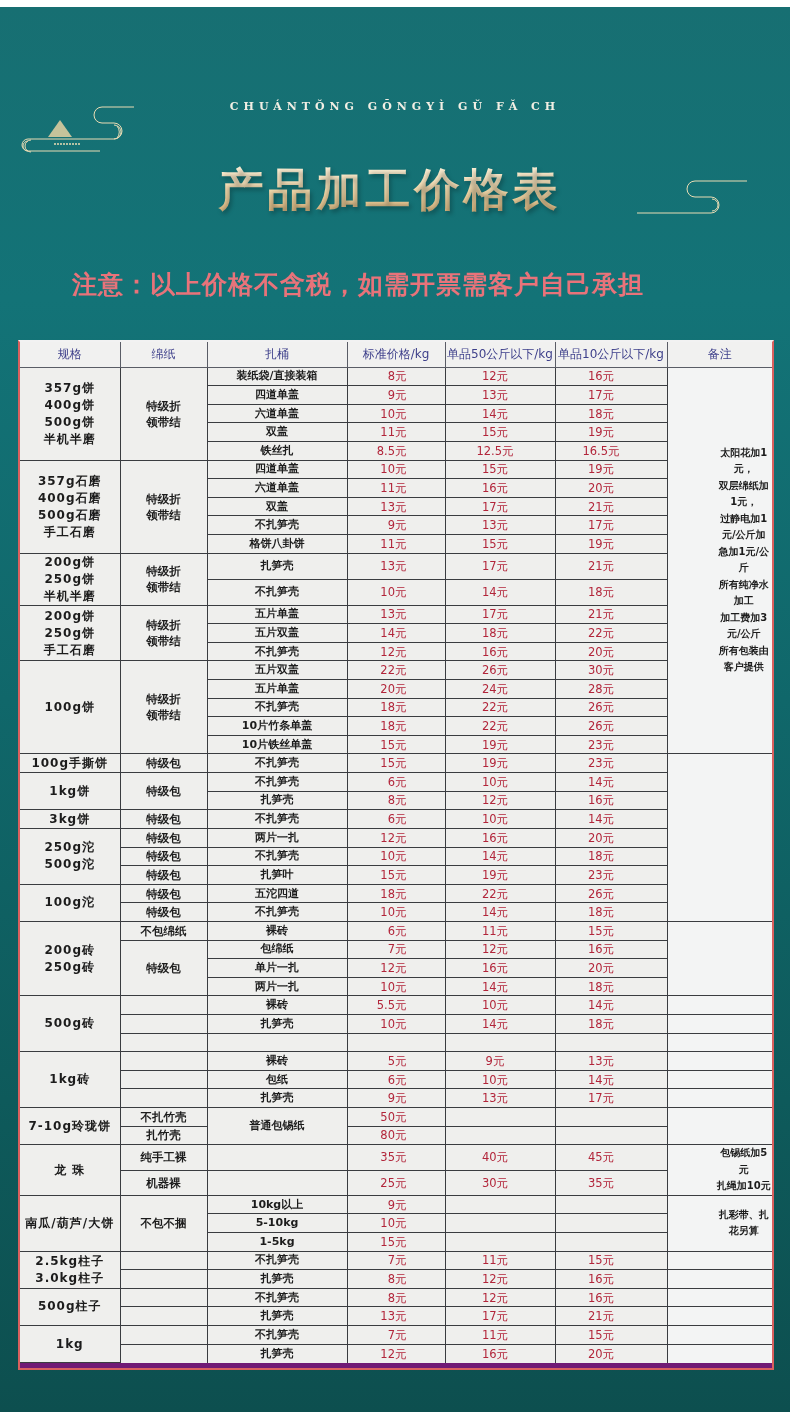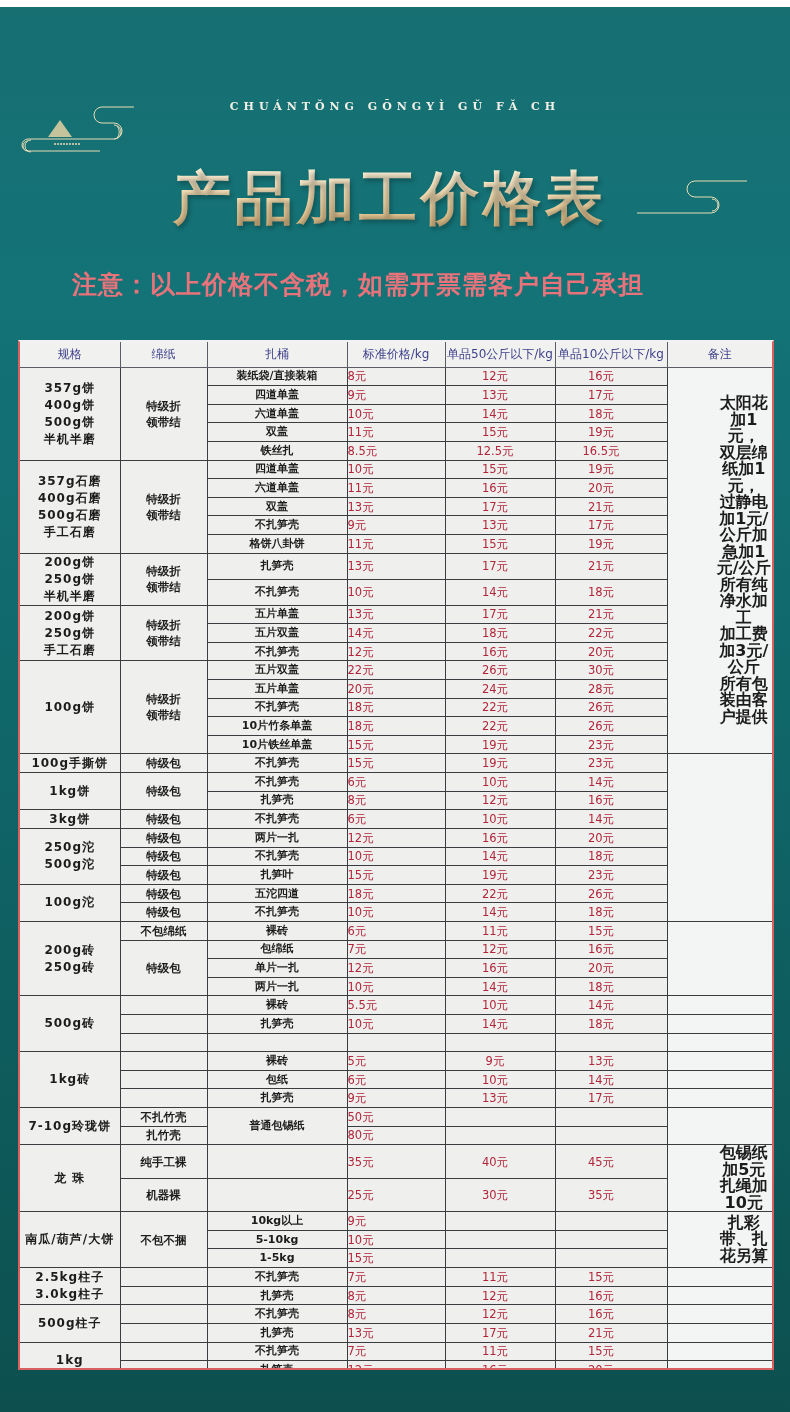--- a/index.html
+++ b/index.html
@@ -11,21 +11,21 @@
   }
   .top-strip { position: absolute; left: 0; top: 0; width: 790px; height: 7px; background: #fff; }
   .subtitle {
     position: absolute; top: 100px; left: 0; width: 790px; text-align: center;
     font-family: "DejaVu Serif", "Liberation Serif", serif;
     font-size: 11px; letter-spacing: 5px; color: #f2efe4; font-weight: bold;
   }
   .title {
     position: absolute; top: 160px; left: 140px; width: 500px; text-align: center;
     font-family: "DejaVu Serif", "Liberation Serif", serif;
-    font-size: 58px; font-weight: bold; letter-spacing: 4px;
+    font-size: 45px; font-weight: bold; letter-spacing: 4px;
     color: #f3dcb0;
     background: linear-gradient(180deg, #fff7e4 0%, #f2d8a8 55%, #c9a36a 100%);
     -webkit-background-clip: text; background-clip: text; -webkit-text-fill-color: transparent;
     text-shadow: 2px 3px 4px rgba(0,0,0,0.25);
   }
   .notice {
     position: absolute; top: 268px; left: 0; width: 716px; text-align: center;
     font-size: 25px; color: #e8737a; font-weight: bold; letter-spacing: 1px;
   }
   .deco-left { position: absolute; left: 18px; top: 100px; width: 120px; height: 60px; }
@@ -47,24 +47,24 @@
     border: 1px solid #5a5d66; border-top: none; background: #f1f1f0;
   }
   td {
     height: 18.62px; border: 1px solid #3a3c40; text-align: center; vertical-align: middle;
     padding: 0; line-height: 16px; background: #efefed;
   }
   td.spec { font-weight: bold; color: #1c1c1c; font-size: 12px; letter-spacing: 1px; line-height: 17px; white-space: pre-line; }
   td.paper { font-weight: bold; color: #1c1c1c; font-size: 11.5px; line-height: 16px; white-space: pre-line; }
   td.pack { font-weight: bold; color: #1c1c1c; font-size: 11px; }
   td.price { color: #b2253a; font-size: 11.5px; }
-  td.price.std { text-align: left; padding-right: 38px; }
+  td.price.std { text-align: right; padding-right: 38px; }
   td.price.p50 { padding-right: 10px; }
   td.price.p10 { padding-right: 20px; }
-  td.note { font-weight: bold; color: #1c1c1c; font-size: 16px; line-height: 16.5px; white-space: pre-line; background: #f3f4f4; border-right: none; padding-left: 48px; }
+  td.note { font-weight: bold; color: #1c1c1c; font-size: 10px; line-height: 16.5px; white-space: pre-line; background: #f3f4f4; border-right: none; padding-left: 48px; }
   td.note-blank { background: #f3f4f4; border-right: none; }
   tr:last-child td { border-bottom: none; }
   td:first-child, th:first-child { border-left: none; }
   th:last-child { border-right: none; }
 </style>
 </head>
 <body>
 
 <div class="top-strip"></div>
 

